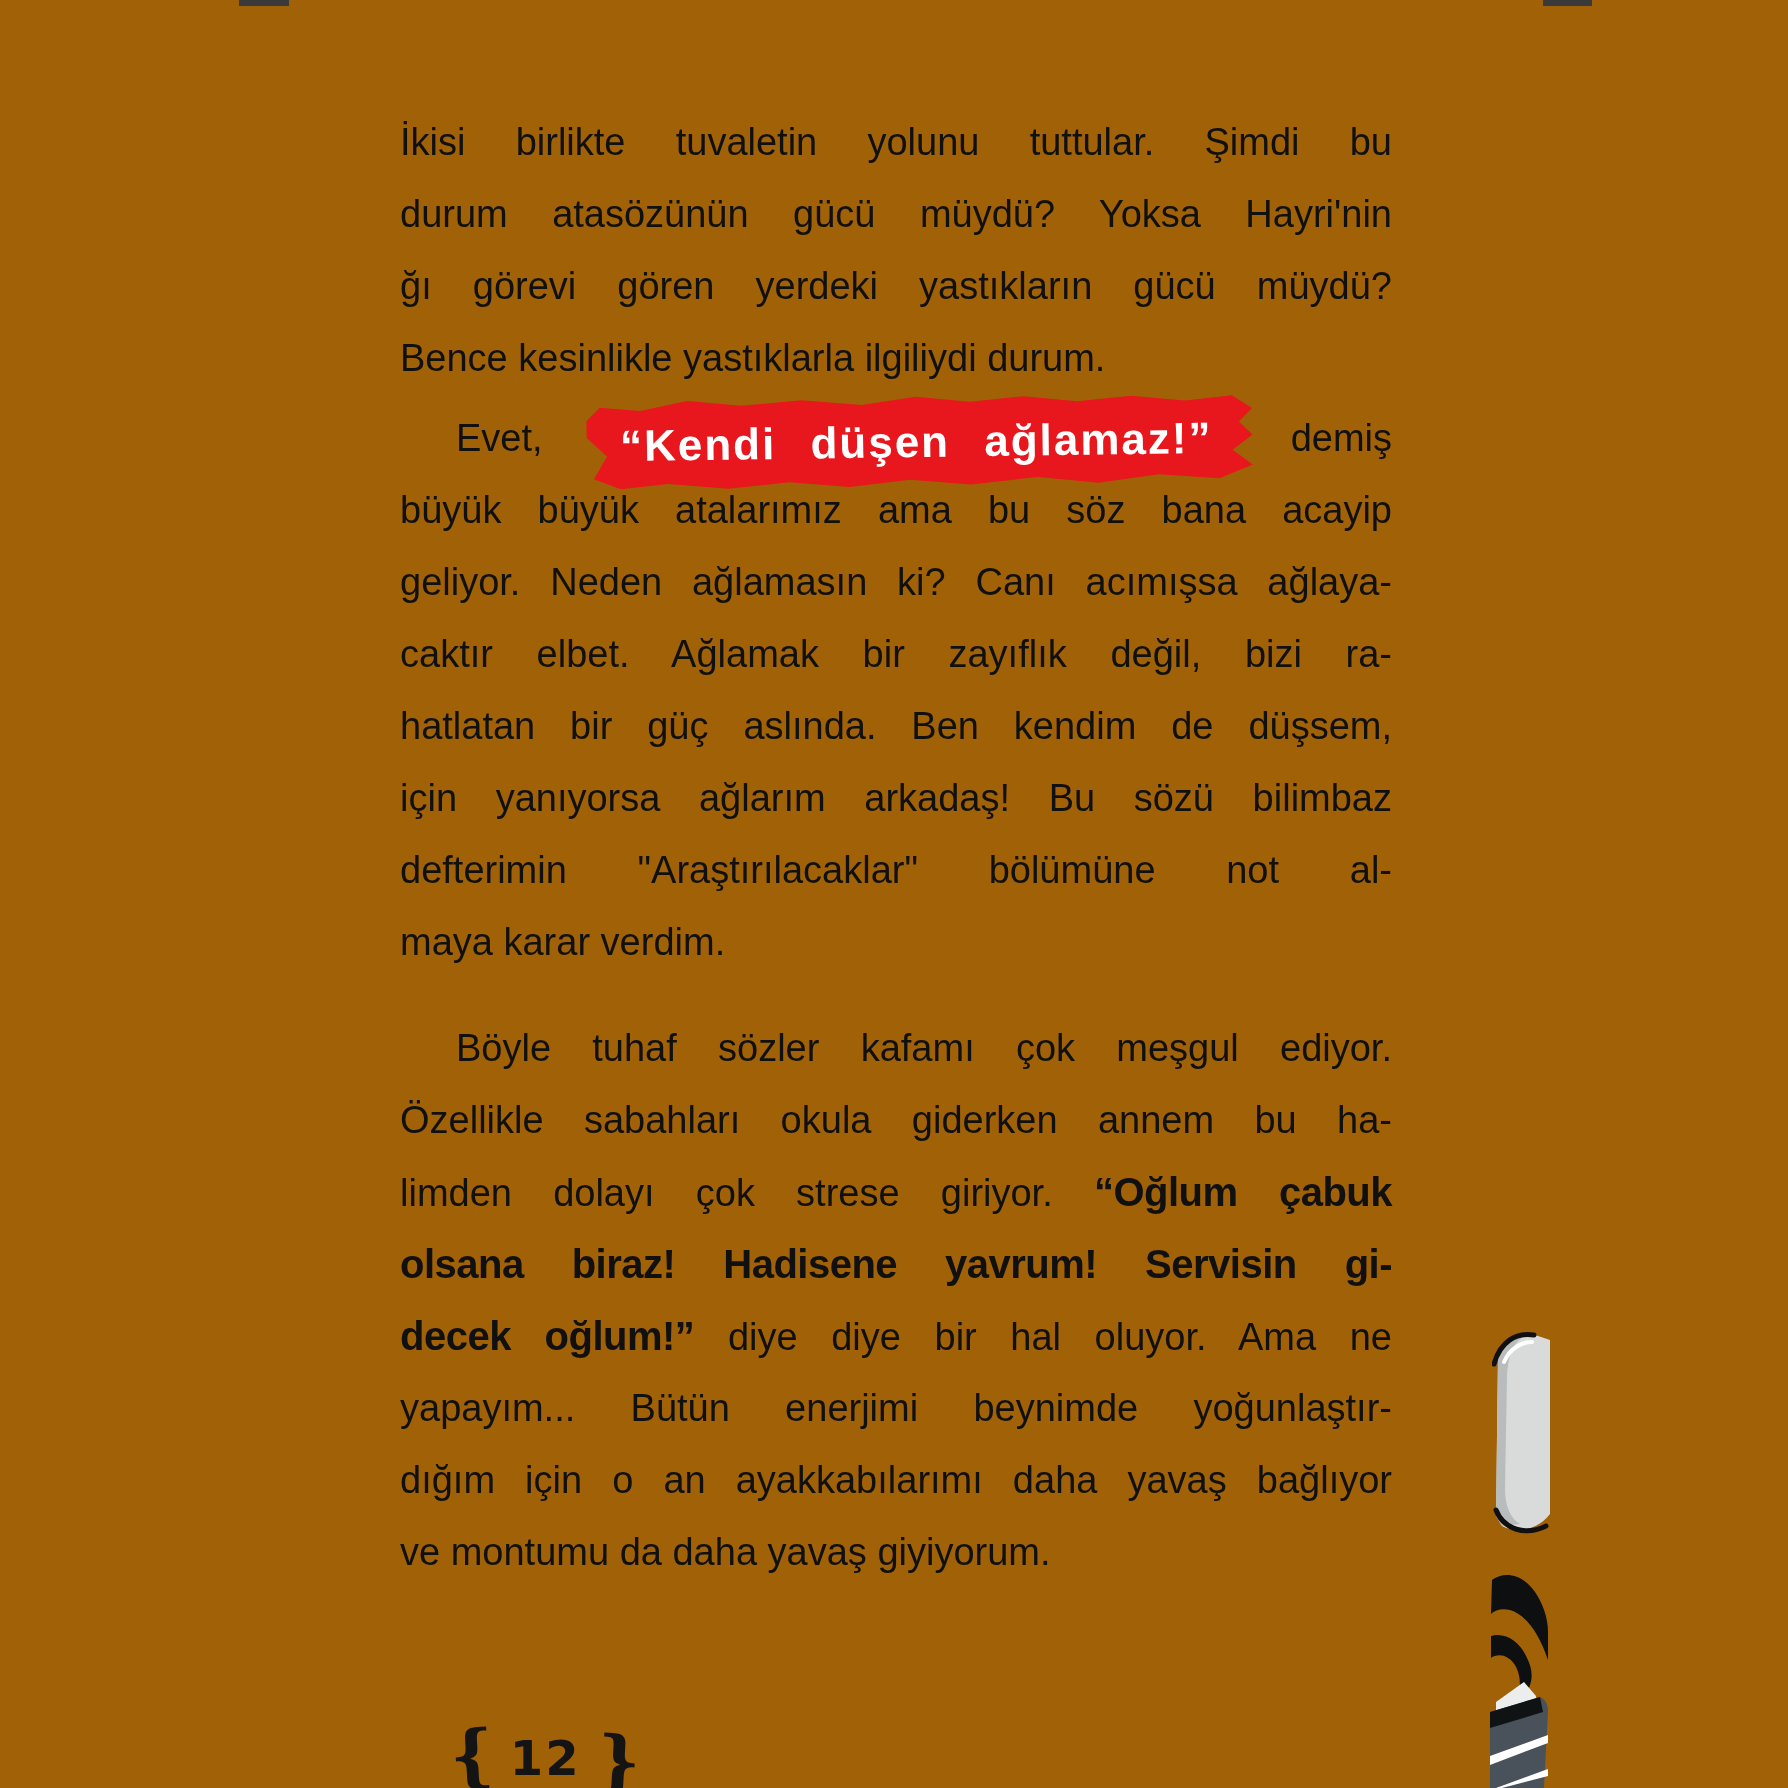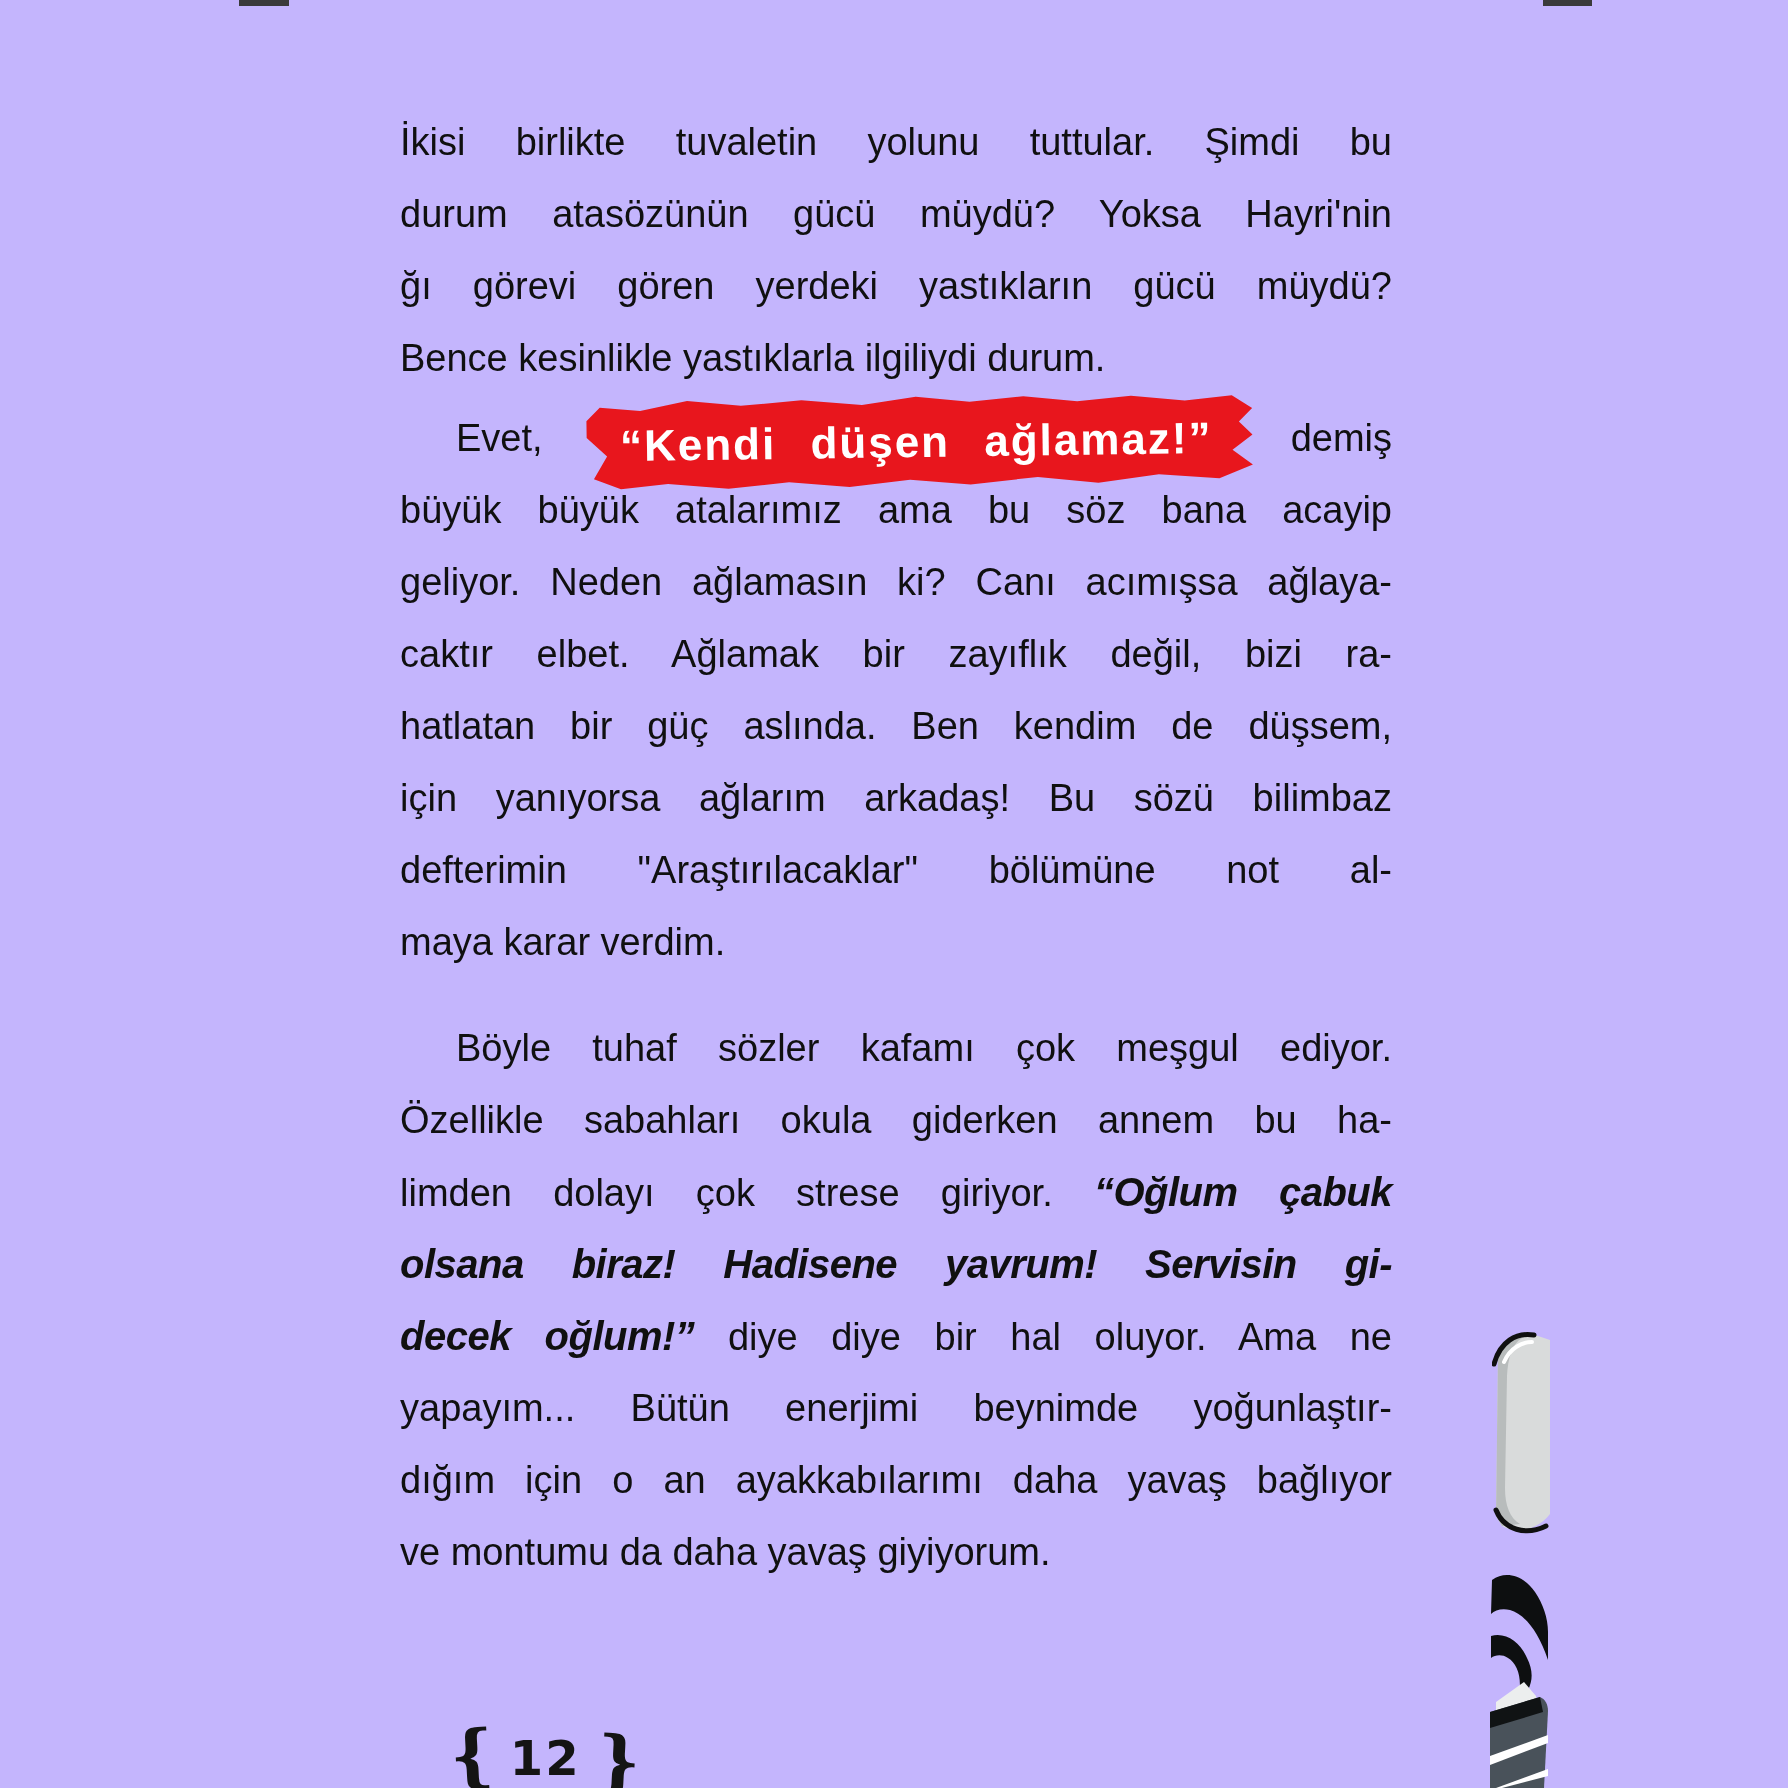--- a/index.html
+++ b/index.html
@@ -1,19 +1,19 @@
 <!DOCTYPE html>
 <html><head>
 <meta charset="utf-8">
 <style>
   html,body{margin:0;padding:0;background:#ffffff;}
   .page{
     position:relative;
     width:1788px;height:1788px;
-    background:#c4b5fd;
+    background:#a16207;
     overflow:hidden;
     font-family:"Liberation Sans",sans-serif;
     color:#101010;
   }
   .top-mark{
     position:absolute;top:0;height:6px;background:#3a3a3a;
   }
   .top-mark.left{left:239px;width:50px;}
   .top-mark.right{left:1543px;width:49px;}
 
@@ -33,21 +33,20 @@
   }
   .line.last{text-align-last:left;-moz-text-align-last:left;}
   .line.indent{padding-left:56px;}
 
   .seg-normal{font-family:"Liberation Sans",sans-serif;}
   .seg-bold{
     font-family:"Liberation Sans",sans-serif;
     font-weight:700;
     font-size:40px;
     letter-spacing:-0.5px;
-    font-style:italic;
   }
   .seg-highlight{
     position:relative;
     display:inline-block;
     vertical-align:middle;
     background:#e8161d;
     color:#ffffff;
     font-family:"Liberation Sans",sans-serif;
     font-weight:700;
     font-size:44px;

